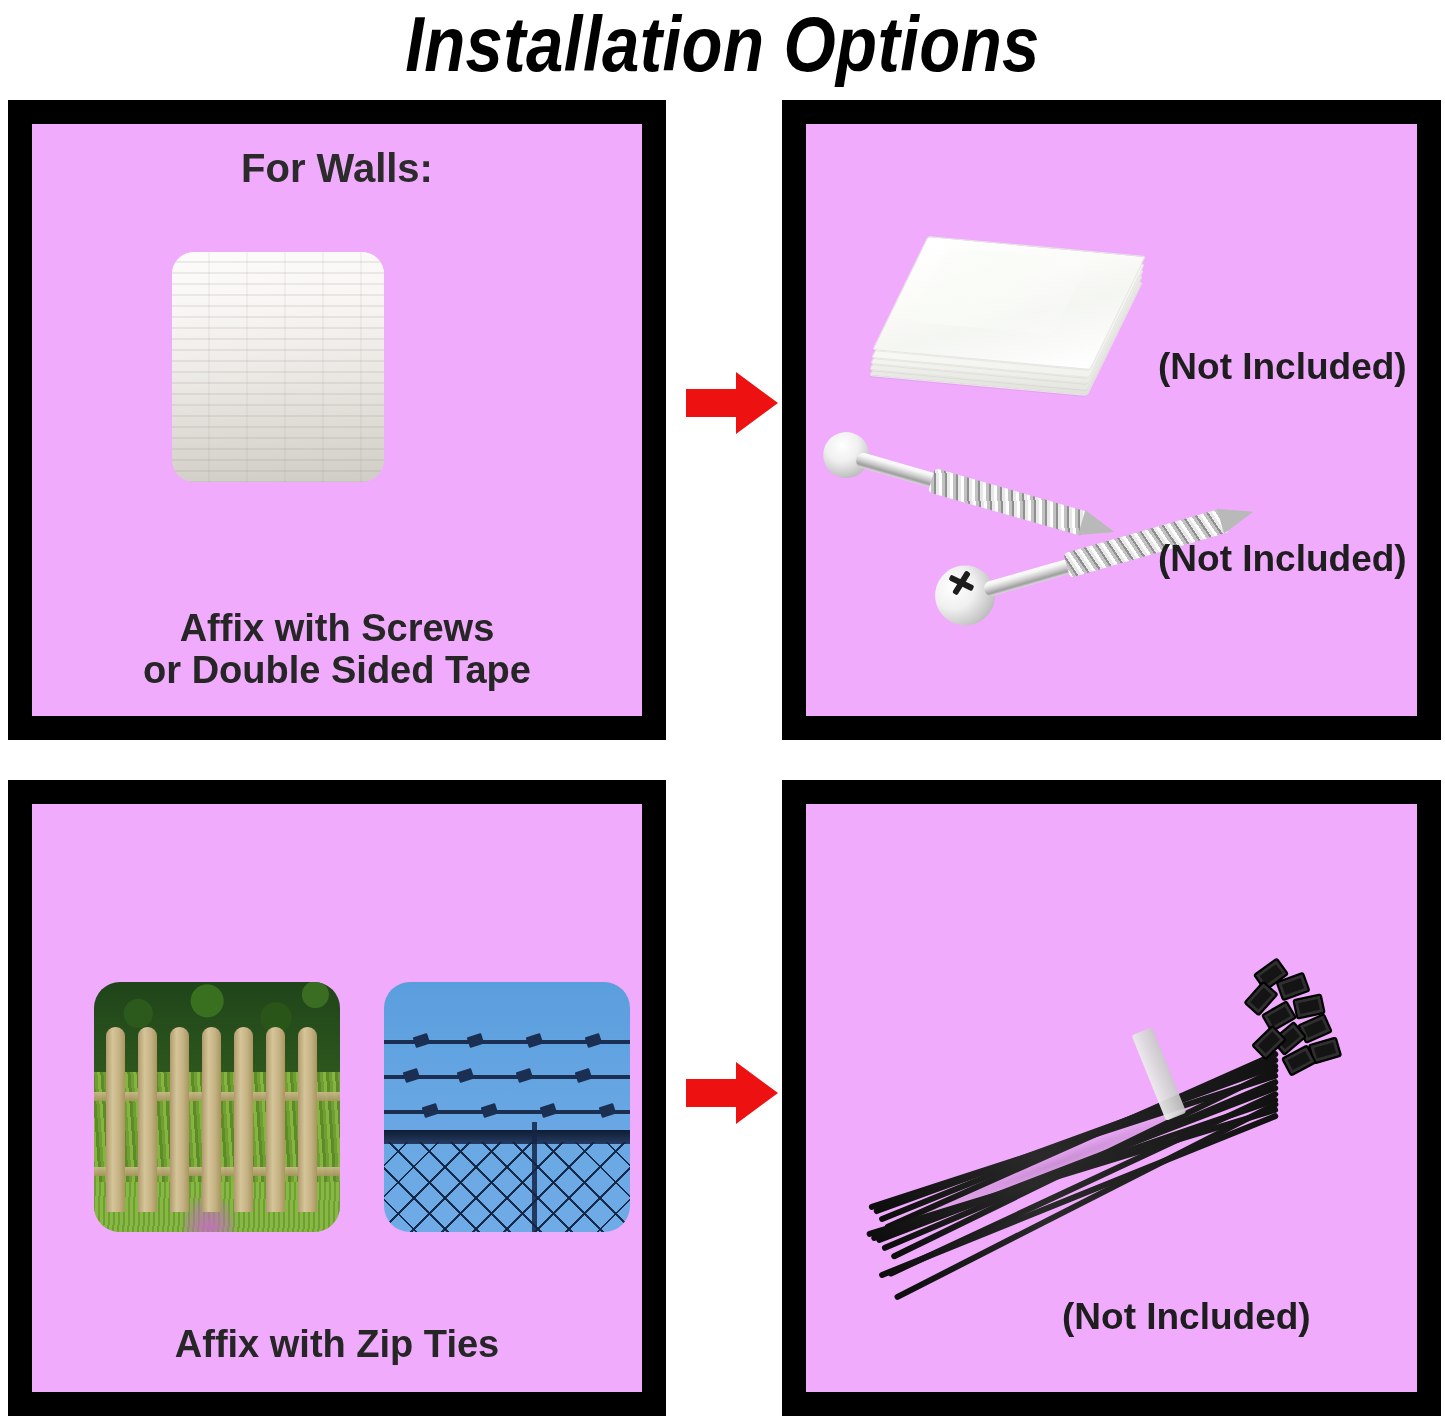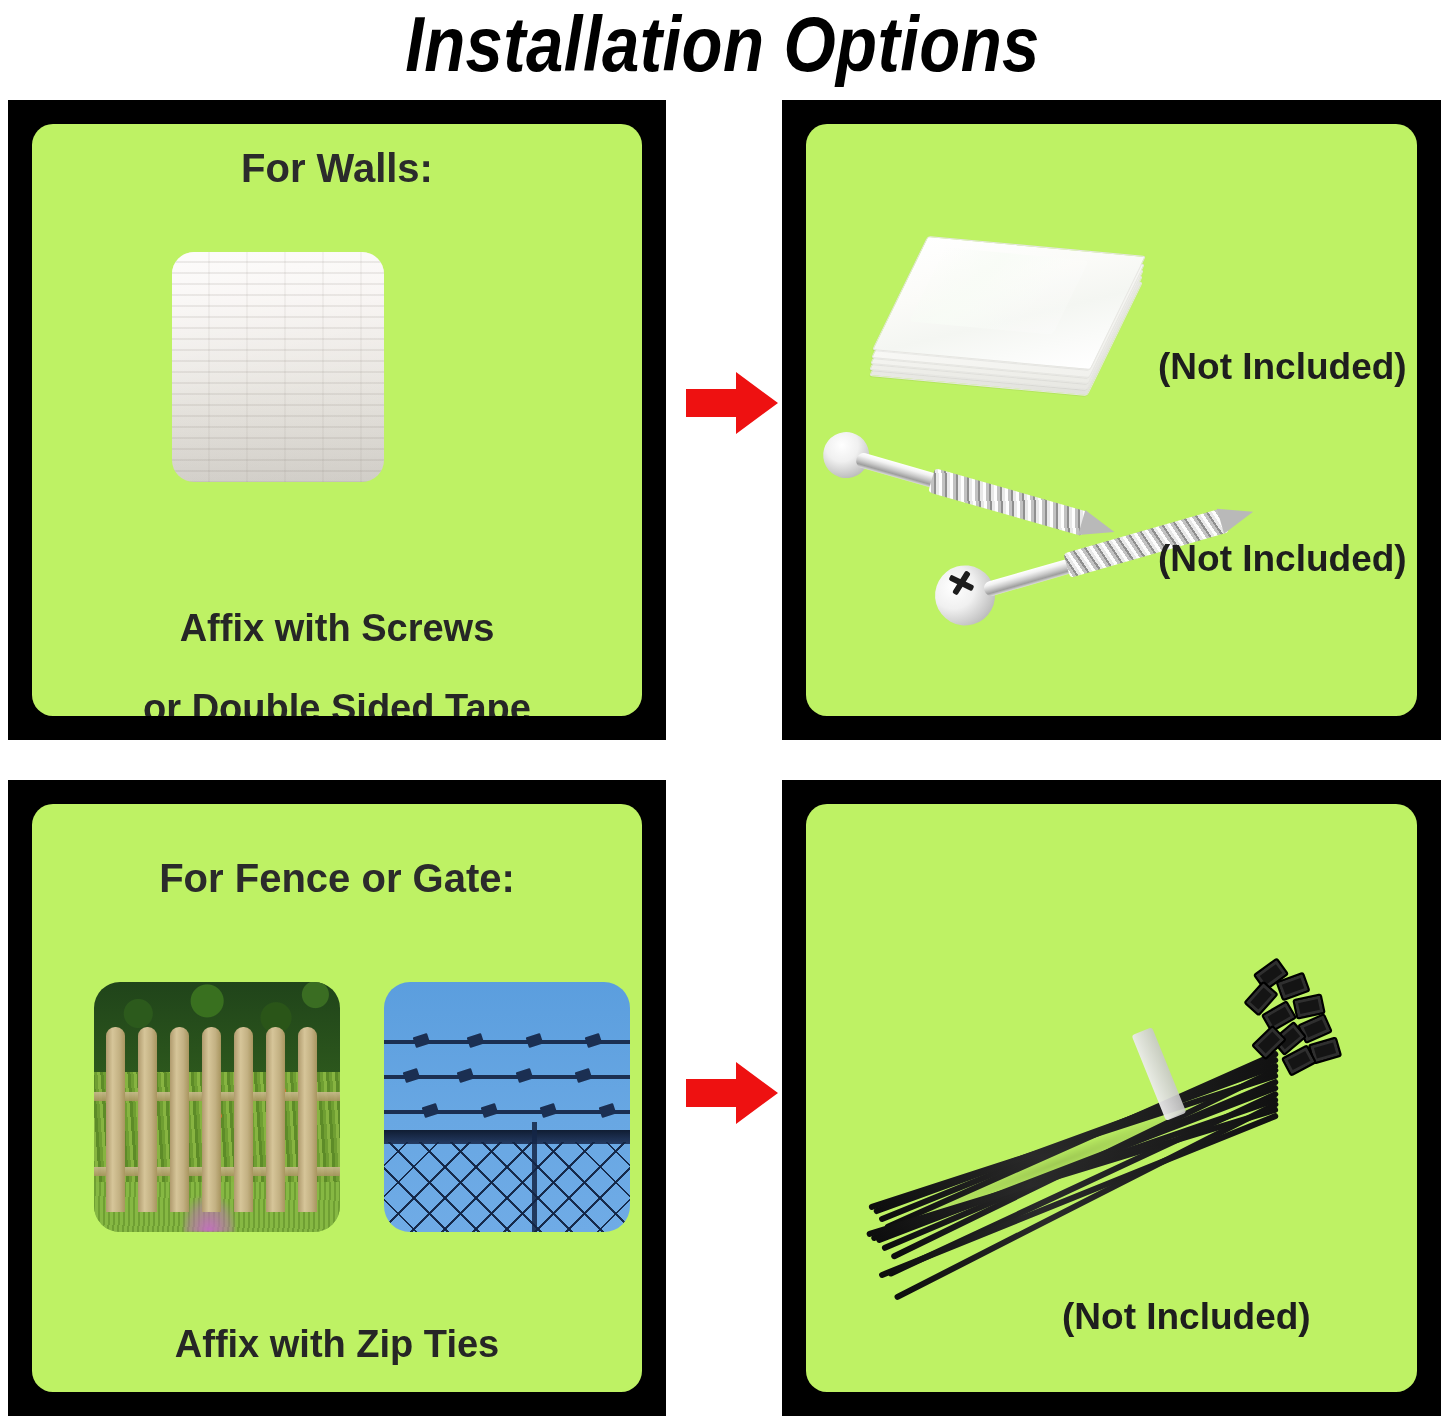--- a/index.html
+++ b/index.html
@@ -36,23 +36,22 @@
 
   
   .panel {
     position: absolute;
     background: #000000;
     box-sizing: border-box;
   }
   .panel-inner {
     position: absolute;
     inset: 24px;
-    background: #bef264;
+    background: #f0abfc;
     overflow: hidden;
-    border-radius: 21px;
   }
   #panel-walls      { left: 8px;   top: 100px;  width: 658px; height: 640px; }
   #panel-hardware   { left: 782px; top: 100px;  width: 659px; height: 640px; }
   #panel-fence      { left: 8px;   top: 780px;  width: 658px; height: 636px; }
   #panel-ziptie     { left: 782px; top: 780px;  width: 659px; height: 636px; }
 
   
   .panel-heading {
     position: absolute;
     left: 0;
@@ -356,21 +355,21 @@
 
     <div class="panel-heading" style="top:22px;">For Walls:</div>
 
     <div id="wall-swatch">
       <div class="wash"></div>
       <div class="brick-lines"></div>
       <div class="brick-verticals"></div>
     </div>
 
     <div class="panel-caption" style="top:478px;">Affix with Screws</div>
-    <div class="panel-caption" style="top:520px;margin-top:38px;">or Double Sided Tape</div>
+    <div class="panel-caption" style="top:520px;">or Double Sided Tape</div>
   </div>
 </div>
 
 <div class="arrow" style="left:686px; top:372px;">
   <svg width="92" height="62" viewBox="0 0 92 62" aria-hidden="true">
     <polygon points="0,17 50,17 50,0 92,31 50,62 50,45 0,45" fill="#ee1111"></polygon>
   </svg>
 </div>
 
 <div class="panel" id="panel-hardware">
@@ -403,21 +402,20 @@
       <div class="tip" style="left:296px; top:-6px;"></div>
     </div>
 
     <div class="note-label" style="left:352px; top:414px;">(Not Included)</div>
   </div>
 </div>
 
 <div class="panel" id="panel-fence">
   <div class="panel-inner">
 
-    <div class="panel-heading" style="top:52px;">For Fence or Gate:</div>
 
     <div class="thumb" id="thumb-wood">
       <div class="sky-hedge"></div>
       <div class="foliage"></div>
       <div class="flower" style="left:22%; top:44%;"></div>
       <div class="flower" style="left:48%; top:52%;"></div>
       <div class="flower" style="left:74%; top:42%;"></div>
       <div class="grass"></div>
       <div class="path"></div>
       <div class="rail" style="top:44%;"></div>

